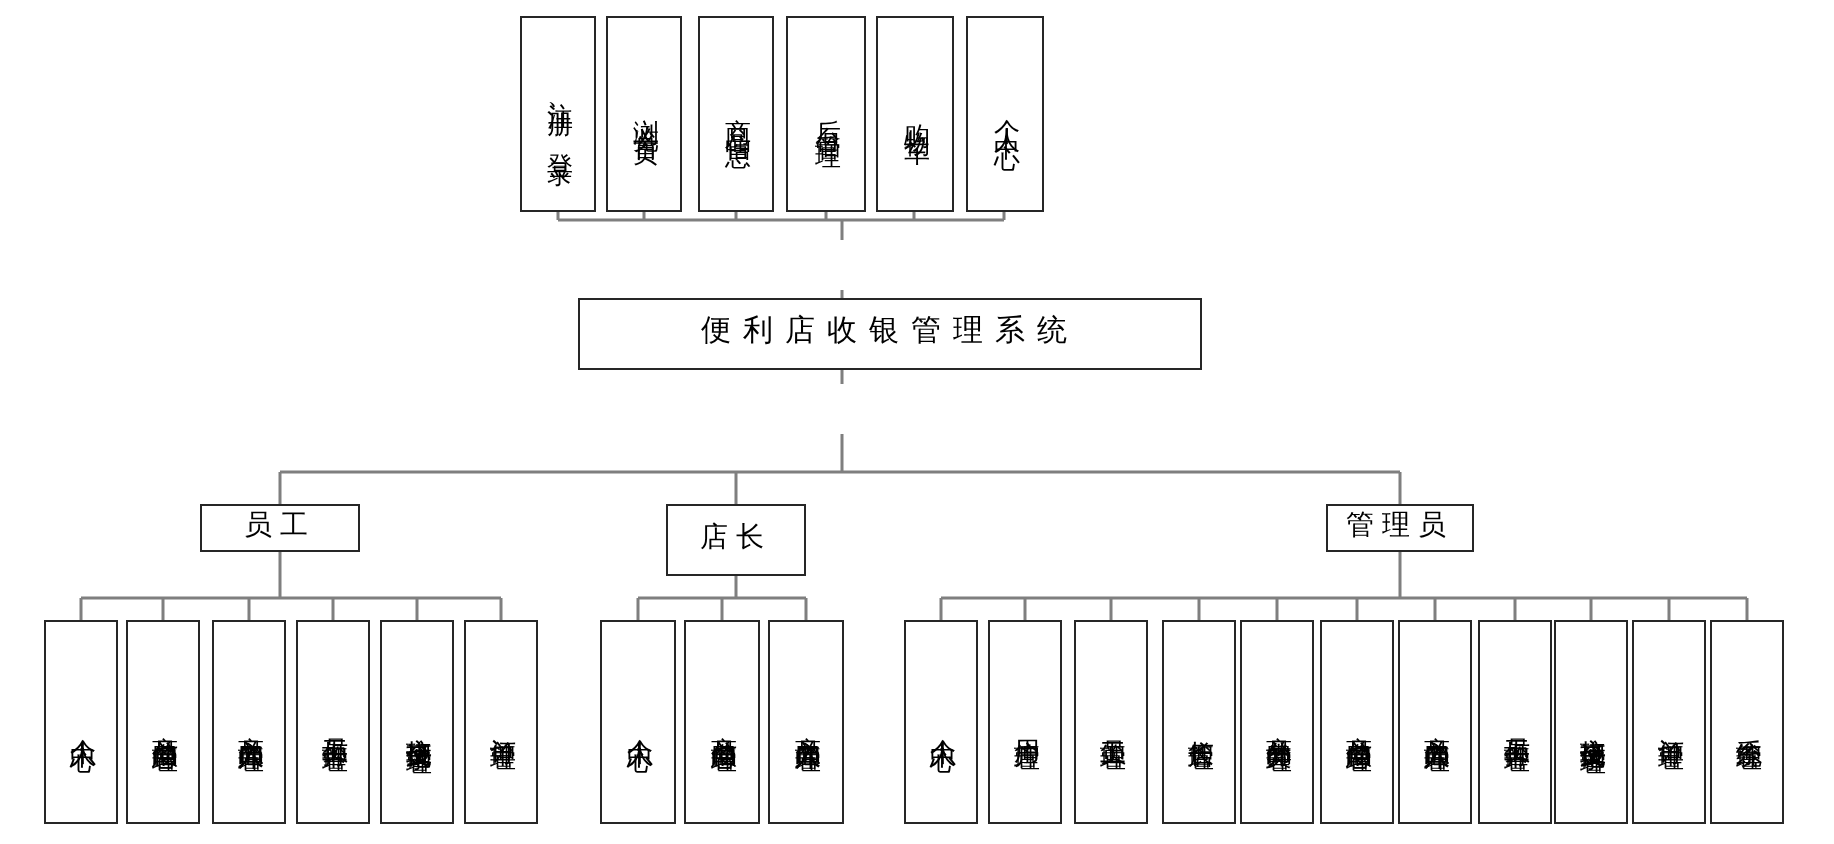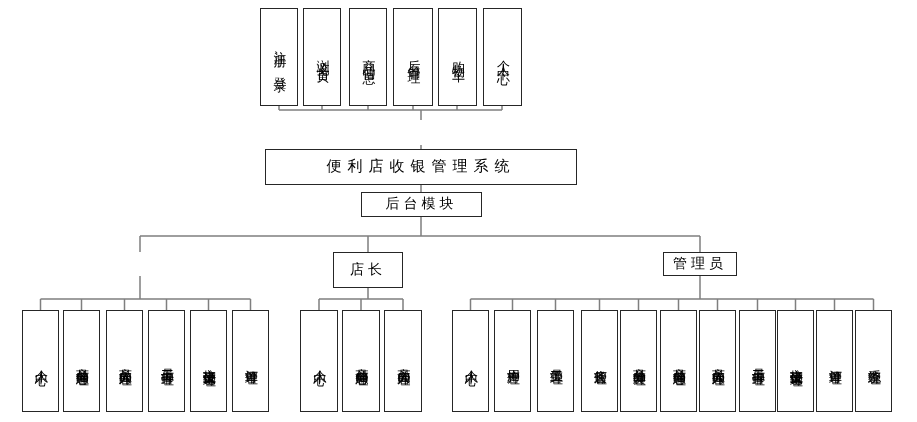--- a/index.html
+++ b/index.html
@@ -12,21 +12,21 @@
     position:absolute;display:flex;align-items:center;justify-content:center;
     border:1.6px solid #262626;background:#ffffff;box-sizing:border-box;
     overflow:hidden;line-height:1.15;
   }
   .vbox{
     writing-mode:vertical-rl;text-orientation:upright;
     font-size:13px;letter-spacing:1px;
   }
   .vtop{letter-spacing:4px;}
   .hbox{font-size:14px;letter-spacing:4px;white-space:nowrap;}
-  .root{font-size:15px;letter-spacing:6px;}
+  .root{font-size:15px;letter-spacing:6px;margin-left:24px;}
 </style>
 </head>
 <body>
 
 <div id="canvas">
 
   <svg id="wires" viewBox="0 0 917 422" xmlns="http://www.w3.org/2000/svg">
     <path fill="none" stroke="#7f7f7f" stroke-width="1.5" d="
       M279 106V110 M322 106V110 M368 106V110 M413 106V110 M457 106V110 M502 106V110
       M279 110H502 M421 110V120
@@ -41,22 +41,22 @@
   </svg>
 
   <div class="vbox vtop" style="left:260px;top:8px;width:38px;height:98px">注册、登录</div>
   <div class="vbox vtop" style="left:303px;top:8px;width:38px;height:98px">浏览首页</div>
   <div class="vbox vtop" style="left:349px;top:8px;width:38px;height:98px">商品信息</div>
   <div class="vbox vtop" style="left:393px;top:8px;width:40px;height:98px">后台管理</div>
   <div class="vbox vtop" style="left:438px;top:8px;width:39px;height:98px">购物车</div>
   <div class="vbox vtop" style="left:483px;top:8px;width:39px;height:98px">个人中心</div>
 
   <div class="hbox root" style="left:265px;top:149px;width:312px;height:36px">便利店收银管理系统</div>
-  <div class="hbox" style="left:361px;top:192px;width:121px;height:25px">后台模块</div>
 
+  <div class="hbox" style="left:100px;top:252px;width:80px;height:24px">员工</div>
   <div class="hbox" style="left:333px;top:252px;width:70px;height:36px">店长</div>
   <div class="hbox" style="left:663px;top:252px;width:74px;height:24px">管理员</div>
 
   <div class="vbox" style="left:22px;top:310px;width:37px;height:102px">个人中心</div>
   <div class="vbox" style="left:63px;top:310px;width:37px;height:102px">商品信息管理</div>
   <div class="vbox" style="left:106px;top:310px;width:37px;height:102px">商品入库管理</div>
   <div class="vbox" style="left:148px;top:310px;width:37px;height:102px">员工打卡管理</div>
   <div class="vbox" style="left:190px;top:310px;width:37px;height:102px">交接班记录管理</div>
   <div class="vbox" style="left:232px;top:310px;width:37px;height:102px">订单管理</div>
 

